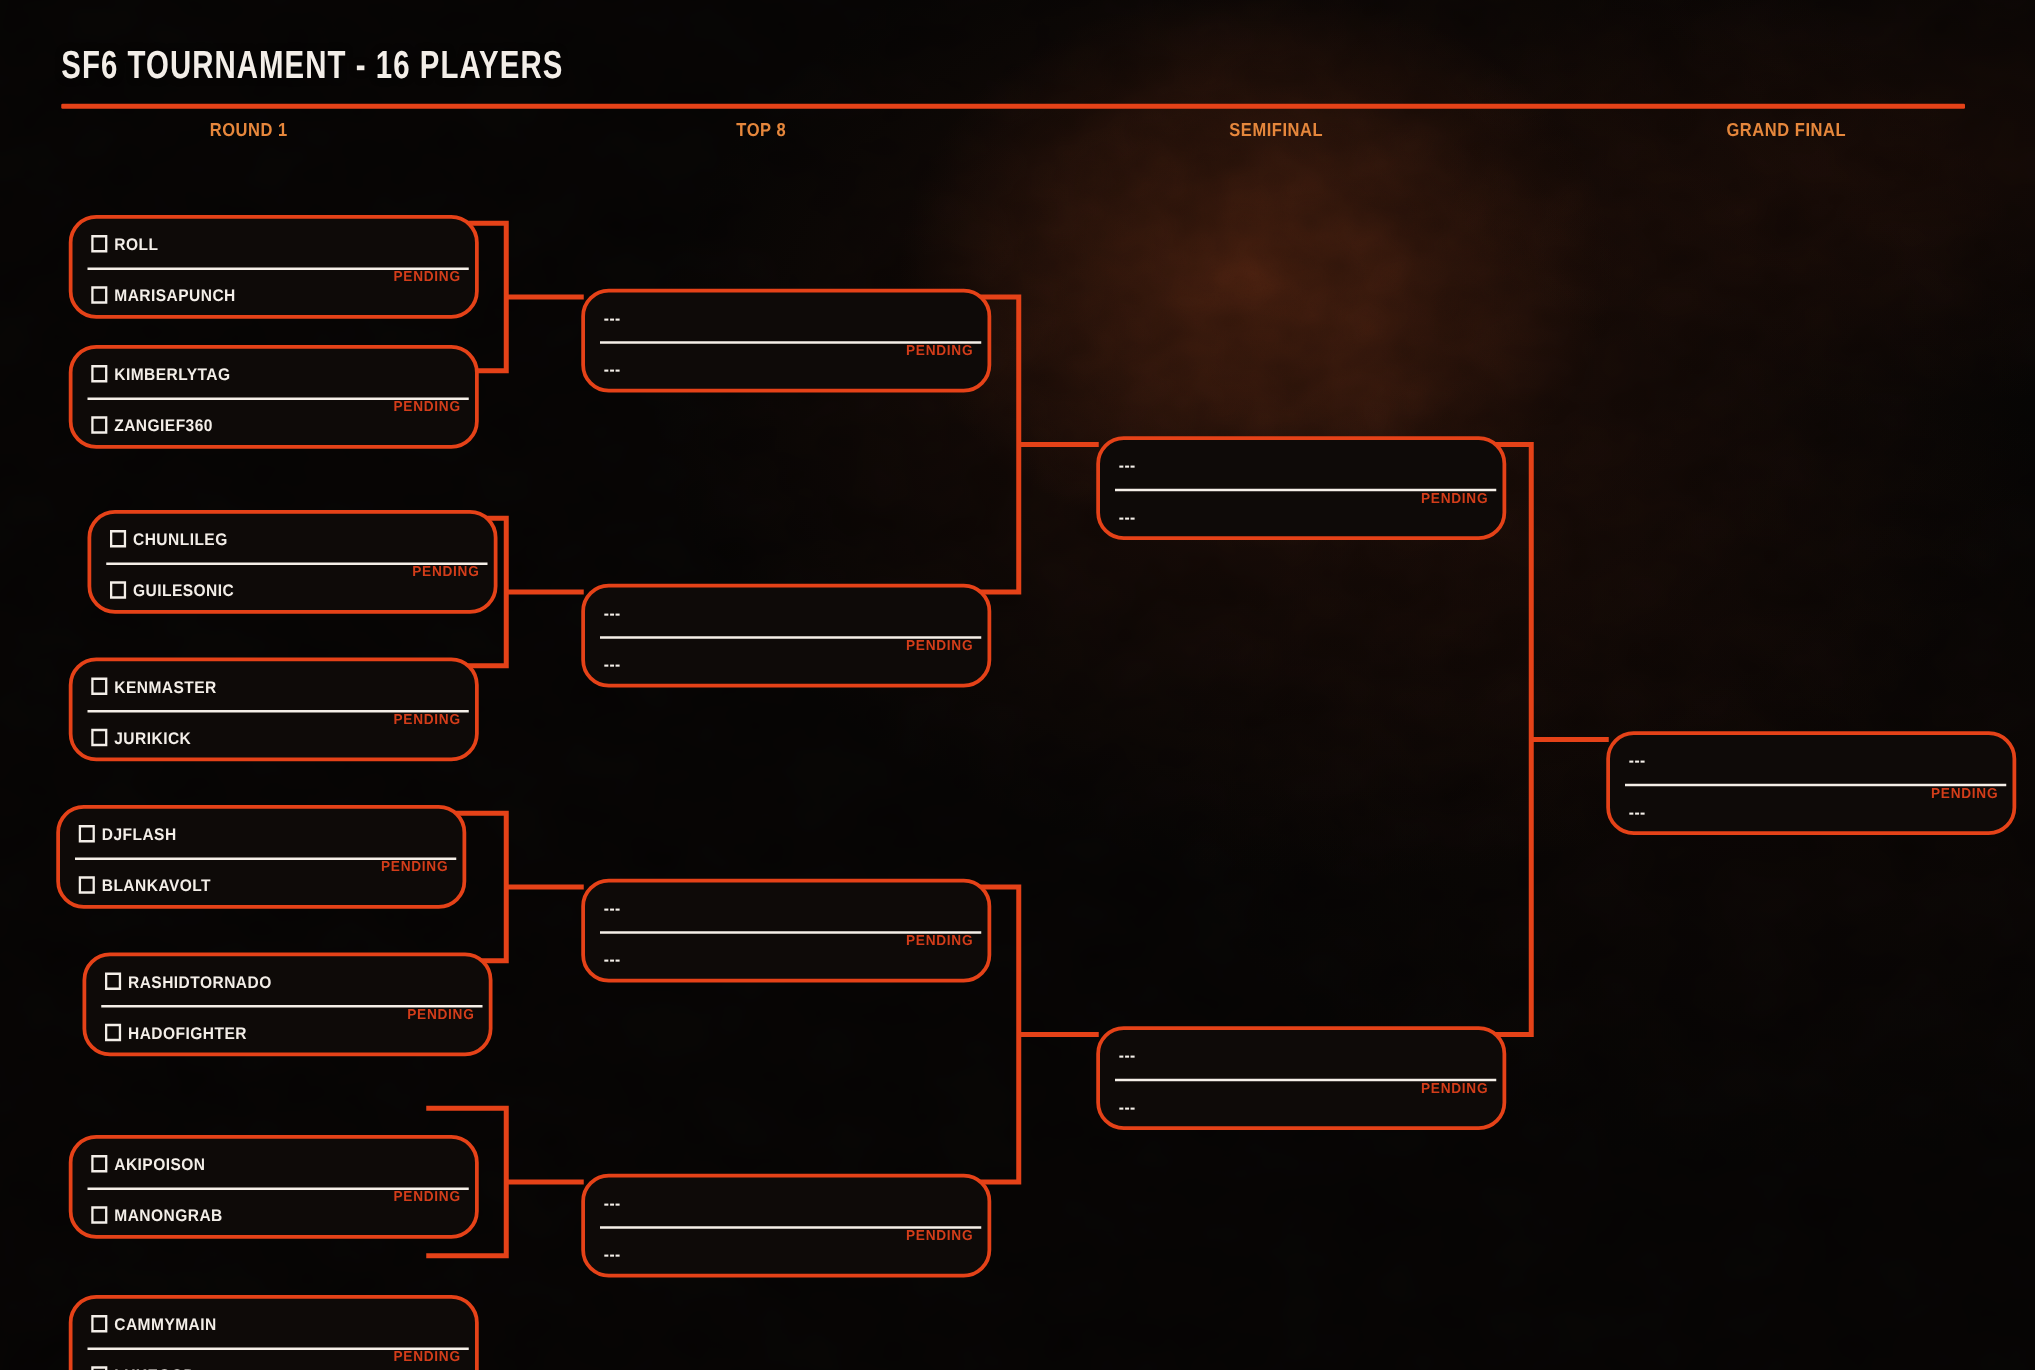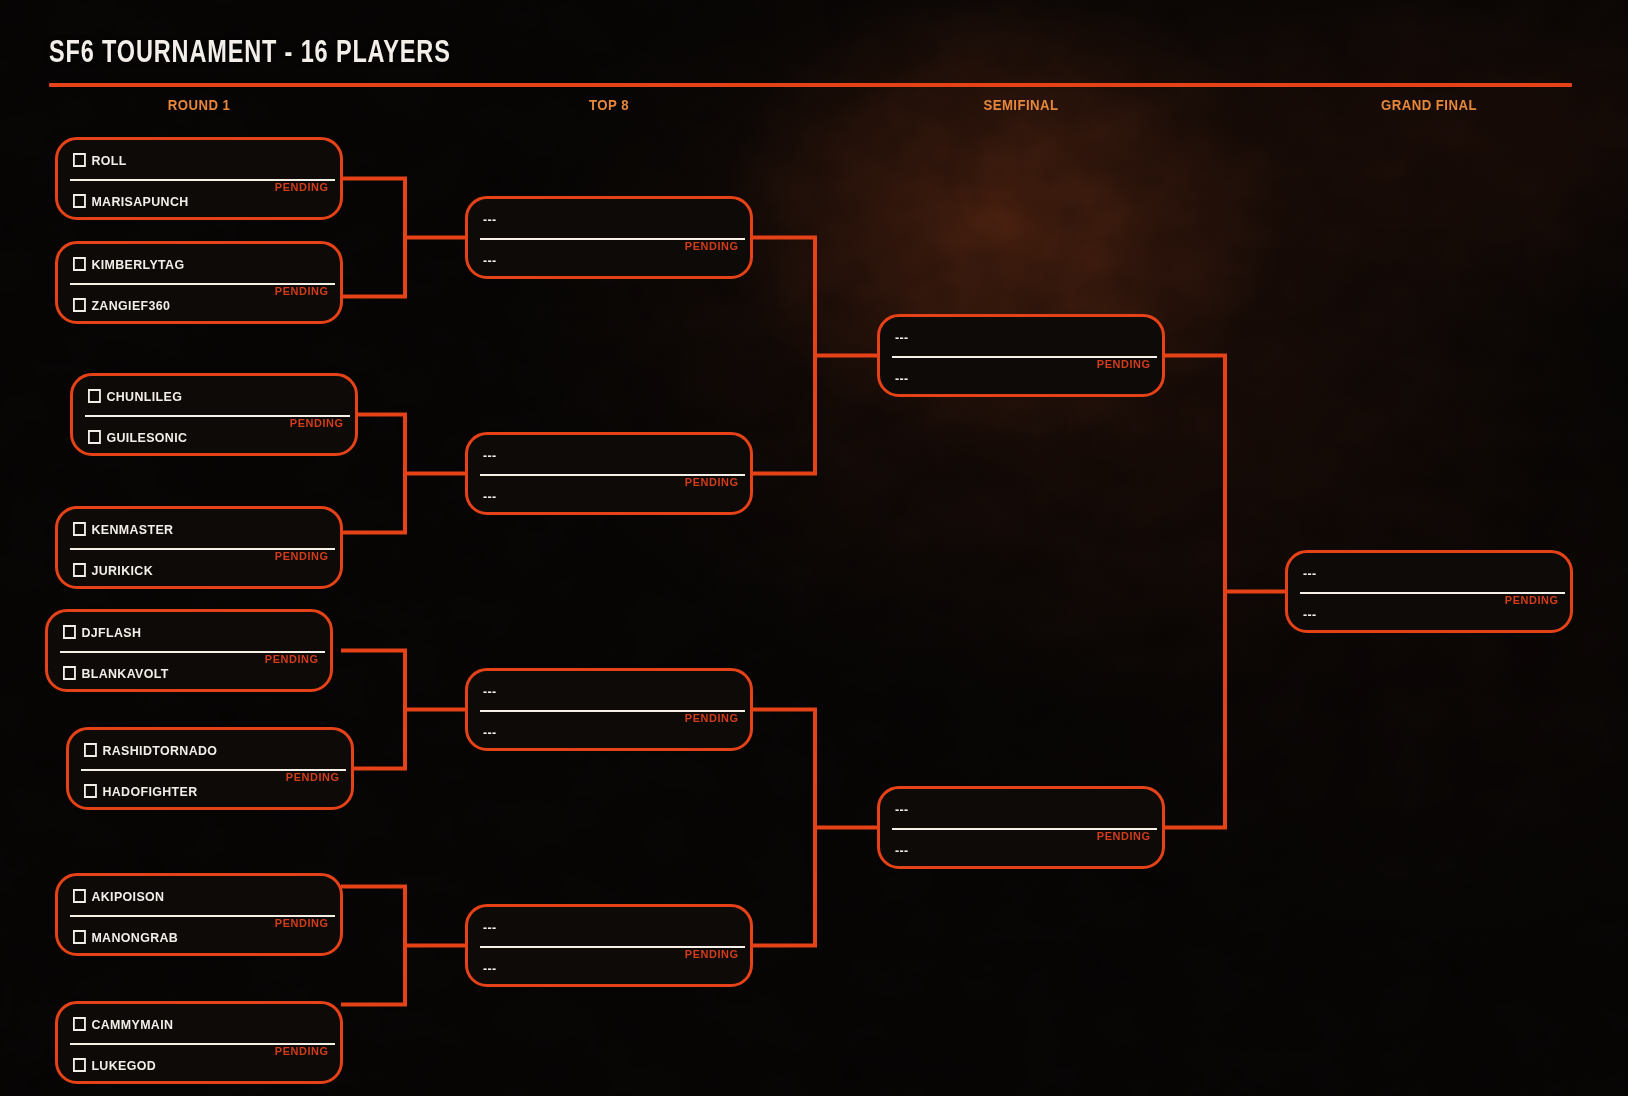--- a/index.html
+++ b/index.html
@@ -24,22 +24,22 @@
   .title-rule{
     position:absolute;left:49px;top:83px;width:1523px;height:4px;
     background:#e54218;z-index:3;border-radius:1px;
   }
   .col-head{
     position:absolute;top:96px;z-index:3;
     color:#e6873c;font-size:15px;font-weight:bold;letter-spacing:0.5px;
     transform:translateX(-50%) scaleX(0.88);white-space:nowrap;
   }
   .match{
-    position:absolute;width:288px;height:83px;box-sizing:border-box;z-index:2;
-    background:#0e0a08;border:3px solid #e54218;border-radius:22px;
+    position:absolute;width:328px;height:83px;box-sizing:border-box;z-index:2;
+    background:#0e0a08;border:3px solid #e54218;border-radius:22px;margin-top:35px;
   }
   .prow{
     position:absolute;left:15px;height:18px;display:flex;align-items:center;
     color:#f3eee8;font-size:13.5px;font-weight:bold;letter-spacing:0.4px;white-space:nowrap;
     transform:scaleX(0.92);transform-origin:left center;
   }
   .prow.top{top:11px;}
   .prow.bot{top:52px;}
   .chk{
     display:inline-block;width:10px;height:10px;border:2px solid #f3eee8;
@@ -125,21 +125,21 @@
       <span>CHUNLILEG</span>
     </div>
   <div class="mdiv"></div>
   <div class="status">PENDING</div>
   <div class="prow bot">
       <span class="chk"></span>
       <span>GUILESONIC</span>
     </div>
 </div>
 
-<div class="match" style="left:55px;top:506px">
+<div class="match" style="left:55px;top:491px">
   <div class="prow top">
       <span class="chk"></span>
       <span>KENMASTER</span>
     </div>
   <div class="mdiv"></div>
   <div class="status">PENDING</div>
   <div class="prow bot">
       <span class="chk"></span>
       <span>JURIKICK</span>
     </div>

